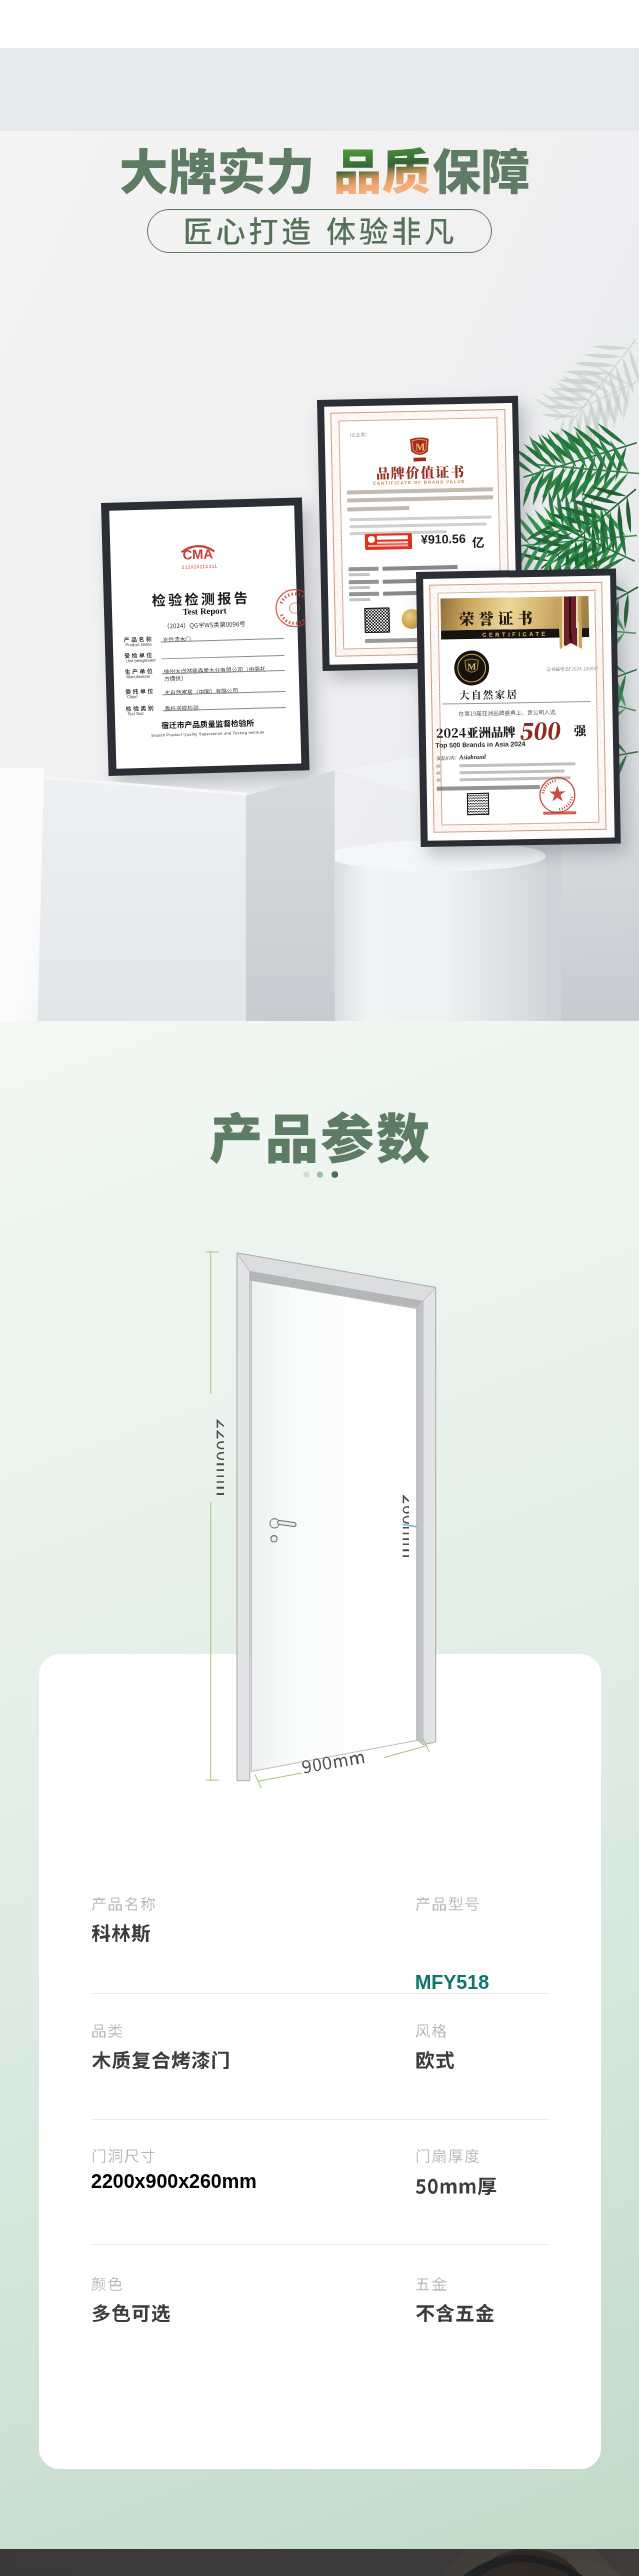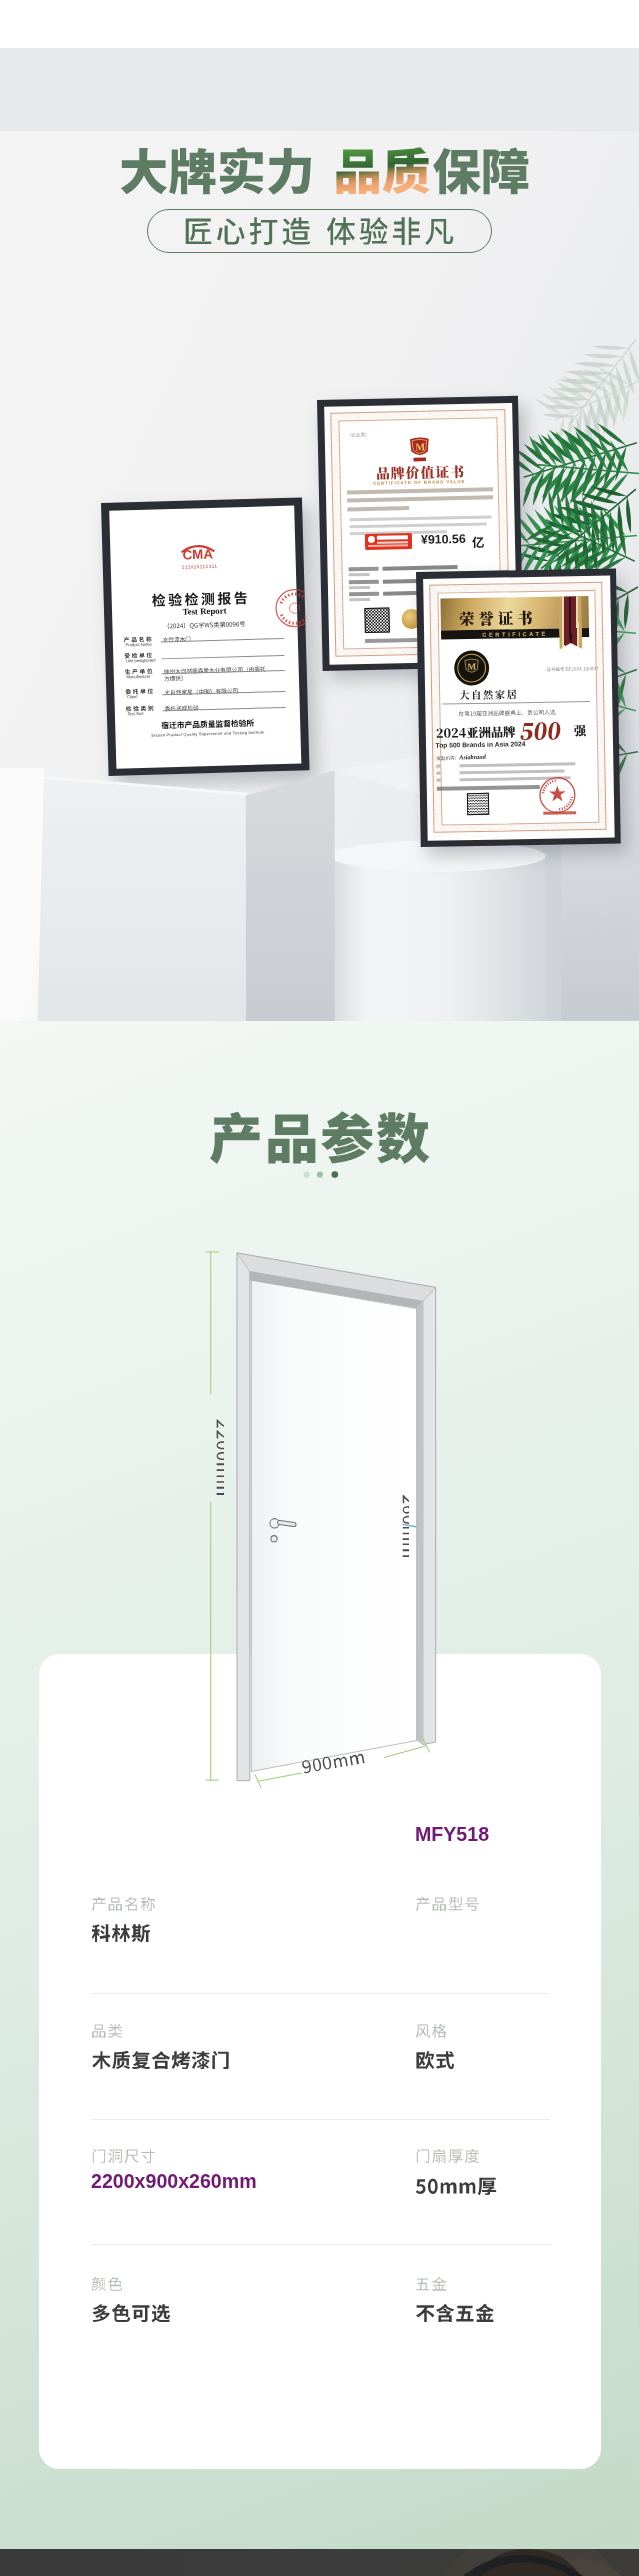--- a/index.html
+++ b/index.html
@@ -587,21 +587,21 @@
       </svg></div>
 
 <div style="position:absolute;left:415px;top:1892px;line-height:0;"><svg width="66" height="23" viewBox="0 -34.8 128 45">
         <path d="M8 -18C9 -17 10 -15 10 -14L12 -15C12 -16 11 -18 10 -19ZM21 -19C20 -17 19 -15 18 -14H4V-10C4 -7 3 -2 1 1C2 1 3 2 3 3C6 -1 6 -6 6 -10V-12H28V-14H20C21 -15 22 -17 23 -18ZM13 -25C13 -24 14 -23 15 -22H3V-19H27V-22H17L17 -22C17 -23 16 -24 15 -25Z M41 -22H53V-16H41ZM39 -24V-14H55V-24ZM34 -11V2H37V1H43V2H45V-11ZM37 -1V-9H43V-1ZM48 -11V2H51V1H57V2H60V-11ZM51 -1V-9H57V-1Z M83 -23V-13H85V-23ZM89 -25V-12C89 -11 89 -11 88 -11C88 -11 86 -11 84 -11C85 -10 85 -10 85 -9C87 -9 89 -9 90 -9C91 -10 91 -10 91 -12V-25ZM76 -22V-18H72V-18V-22ZM66 -18V-16H70C69 -14 68 -12 66 -10C66 -10 67 -9 67 -9C70 -11 71 -13 72 -16H76V-9H78V-16H81V-18H78V-22H81V-24H67V-22H70V-18V-18ZM78 -10V-7H69V-5H78V-1H65V1H93V-1H80V-5H89V-7H80V-10Z M104 -22H118V-18H104ZM102 -24V-16H120V-24ZM98 -13V-11H104C103 -9 103 -7 102 -6H118C117 -2 117 -1 116 0C116 0 115 0 114 0C114 0 111 0 109 0C110 1 110 2 110 2C112 2 114 2 115 2C116 2 117 2 118 2C119 1 120 -2 120 -7C120 -7 120 -8 120 -8H105L107 -11H124V-13Z" fill="#b5bcb5"></path>
       </svg></div>
 
 <div style="position:absolute;left:91px;top:1918px;line-height:0;"><svg width="61" height="29" viewBox="0 -44.1 118 57">
         <path d="M18 -27C20 -26 23 -23 24 -22L27 -25C26 -26 23 -28 21 -30ZM17 -17C19 -16 22 -13 23 -12L26 -15C25 -16 22 -18 20 -20ZM14 -32C11 -31 6 -29 2 -29C2 -28 3 -26 3 -25C4 -25 6 -26 7 -26V-22H1V-17H6C5 -14 3 -10 1 -7C1 -6 2 -4 3 -3C4 -5 6 -7 7 -10V3H11V-12C12 -11 13 -9 14 -8L16 -11C16 -12 13 -16 11 -17V-17H16V-22H11V-27C13 -27 15 -28 16 -28ZM16 -8 17 -3 28 -5V3H33V-6L37 -7L36 -11L33 -11V-32H28V-10Z M64 -32V-24H58V-20H63C61 -15 58 -9 55 -6C55 -5 57 -3 57 -2C60 -4 62 -8 64 -12V3H68V-12C70 -8 71 -5 73 -3C74 -4 75 -6 76 -6C74 -10 71 -15 69 -20H75V-24H68V-32ZM47 -32V-24H41V-20H46C45 -16 42 -10 40 -7C41 -6 42 -4 42 -3C44 -5 45 -8 47 -12V3H51V-14C52 -12 54 -10 54 -9L57 -13C56 -14 52 -18 51 -19V-20H56V-24H51V-32Z M84 -5C83 -3 81 -1 79 1C80 1 82 2 83 3C85 1 87 -1 88 -4ZM92 -32V-28H87V-32H82V-28H80V-24H82V-10H79V-6H98V-10H96V-24H98V-28H96V-32ZM87 -24H92V-22H87ZM87 -18H92V-16H87ZM87 -12H92V-10H87ZM100 -28V-14C100 -9 99 -5 96 0C96 -2 94 -4 93 -5L89 -4C91 -2 92 0 93 2L96 0C96 0 95 1 95 1C96 2 97 3 98 4C103 -1 104 -7 104 -14V-16H107V3H112V-16H115V-20H104V-25C108 -26 112 -28 115 -29L111 -32C108 -31 104 -29 100 -28Z" fill="#3c3c3c"></path>
       </svg></div>
 
-<div style="position:absolute;left:415px;top:1824px;font-family:'Liberation Sans';font-weight:bold;font-size:19.6px;color:#701a75;line-height:1.1;">MFY518</div>
+<div style="position:absolute;left:415px;top:1972px;font-family:'Liberation Sans';font-weight:bold;font-size:19.6px;color:#0f766e;line-height:1.1;">MFY518</div>
 
 <div style="position:absolute;left:91px;top:2019px;line-height:0;"><svg width="33" height="23" viewBox="0 -34.8 64 45">
         <path d="M9 -22H21V-16H9ZM7 -24V-14H23V-24ZM2 -11V2H5V1H11V2H13V-11ZM5 -1V-9H11V-1ZM16 -11V2H19V1H25V2H28V-11ZM19 -1V-9H25V-1Z M54 -25C54 -23 52 -22 51 -20L53 -20C54 -21 56 -22 57 -24ZM37 -24C39 -22 40 -21 41 -20L43 -20C42 -22 41 -23 39 -25ZM46 -25V-19H34V-17H44C42 -15 38 -13 34 -12C34 -11 35 -10 35 -10C39 -11 43 -13 46 -16V-11H48V-16C52 -14 56 -12 59 -10L60 -12C57 -13 53 -15 49 -17H60V-19H48V-25ZM46 -11C46 -10 46 -8 45 -7H34V-5H44C43 -3 40 -1 33 0C34 1 34 2 35 2C42 1 45 -1 47 -5C49 -1 53 1 59 2C60 2 60 1 61 0C55 0 51 -2 49 -5H60V-7H48C48 -8 48 -10 48 -11Z" fill="#b5bcb5"></path>
       </svg></div>
 
 <div style="position:absolute;left:415px;top:2019px;line-height:0;"><svg width="33" height="23" viewBox="0 -34.8 64 45">
         <path d="M5 -24V-15C5 -10 4 -4 1 1C2 1 3 2 3 2C7 -2 7 -10 7 -15V-22H23C23 -6 23 2 27 2C28 2 29 1 29 -3C29 -4 28 -4 28 -5C28 -2 27 0 27 0C25 0 25 -10 25 -24ZM18 -19C18 -17 16 -15 15 -12C14 -14 12 -16 10 -18L8 -17C10 -15 12 -13 14 -10C12 -7 10 -4 7 -3C8 -2 8 -2 9 -1C11 -3 14 -5 15 -8C17 -6 19 -3 20 -1L22 -3C21 -5 19 -8 17 -10C18 -13 19 -16 20 -19Z M49 -20H56C55 -18 54 -16 52 -15C51 -16 50 -18 49 -19ZM38 -25V-19H34V-17H38C37 -13 35 -8 33 -5C33 -5 34 -4 34 -3C36 -5 37 -9 38 -12V2H40V-13C41 -11 42 -10 43 -9L44 -11C43 -11 41 -14 40 -15V-17H44L43 -16C43 -16 44 -15 45 -15C46 -15 47 -16 48 -18C48 -16 49 -15 51 -14C48 -11 45 -10 42 -9C43 -8 43 -7 44 -7C44 -7 45 -8 46 -8V2H48V1H56V2H59V-8L60 -8C60 -8 61 -9 61 -9C58 -10 56 -12 54 -13C56 -16 58 -18 59 -21L57 -22L57 -22H50C51 -23 51 -24 52 -25L49 -25C48 -22 46 -19 44 -17V-19H40V-25ZM48 -1V-7H56V-1ZM47 -9C49 -10 51 -11 52 -12C54 -11 55 -10 57 -9Z" fill="#b5bcb5"></path>
       </svg></div>
 
 <div style="position:absolute;left:91px;top:2045px;line-height:0;"><svg width="141" height="29" viewBox="0 -44.1 274 57">
@@ -613,21 +613,21 @@
       </svg></div>
 
 <div style="position:absolute;left:91px;top:2144px;line-height:0;"><svg width="66" height="23" viewBox="0 -34.8 128 45">
         <path d="M4 -24C5 -22 7 -20 8 -19L10 -20C9 -21 7 -24 6 -25ZM3 -19V2H5V-19ZM11 -24V-22H25V-1C25 0 25 0 24 0C24 0 22 0 19 0C20 1 20 2 20 2C23 2 25 2 26 2C27 2 27 1 27 -1V-24Z M46 -19V-17H56V-19ZM35 -23C36 -22 39 -21 40 -20L41 -22C40 -23 38 -24 36 -25ZM33 -15C35 -14 37 -13 39 -12L40 -14C39 -15 36 -16 34 -17ZM34 0 36 2C38 -1 40 -5 41 -8L39 -9C38 -6 35 -2 34 0ZM42 -24V2H44V-22H58V0C58 0 57 0 57 0C56 0 55 0 53 0C54 1 54 2 54 2C56 2 58 2 59 2C59 2 60 1 60 0V-24ZM47 -14V-3H48V-5H55V-14ZM48 -12H53V-7H48Z M69 -24V-15C69 -10 69 -4 65 1C66 1 66 2 67 3C70 -1 71 -7 72 -12H79C81 -5 85 0 91 2C92 2 92 1 93 0C87 -2 83 -6 82 -12H90V-24ZM72 -22H88V-14H72V-15Z M101 -12C103 -10 106 -7 106 -5L109 -6C108 -8 105 -11 103 -14ZM115 -25V-19H98V-17H115V-1C115 0 115 0 114 0C113 0 111 0 108 0C108 1 109 2 109 2C112 2 114 2 116 2C117 2 117 1 117 -1V-17H124V-19H117V-25Z" fill="#b5bcb5"></path>
       </svg></div>
 
 <div style="position:absolute;left:415px;top:2144px;line-height:0;"><svg width="66" height="23" viewBox="0 -34.8 128 45">
         <path d="M4 -24C5 -22 7 -20 8 -19L10 -20C9 -21 7 -24 6 -25ZM3 -19V2H5V-19ZM11 -24V-22H25V-1C25 0 25 0 24 0C24 0 22 0 19 0C20 1 20 2 20 2C23 2 25 2 26 2C27 2 27 1 27 -1V-24Z M40 -9C41 -8 42 -6 43 -5L45 -6C44 -7 43 -9 42 -10ZM50 -9C51 -8 53 -6 54 -5L55 -6C54 -7 53 -9 52 -10ZM38 -2 39 0C41 -1 43 -2 46 -3V0C46 0 46 1 45 1C45 1 44 1 43 1C43 1 43 2 43 2C45 2 46 2 47 2C48 2 48 1 48 0V-13H39V-11H46V-5C43 -4 40 -3 38 -2ZM49 -2 50 -1 57 -4V0C57 0 57 0 56 1C56 1 55 1 53 0C54 1 54 2 54 2C56 2 57 2 58 2C59 2 59 1 59 0V-13H49V-11H57V-5C54 -4 51 -3 49 -2ZM45 -25C45 -24 46 -23 46 -22H36V-15C36 -10 36 -3 33 1C34 2 35 2 35 2C38 -2 38 -10 38 -15H58V-22H49C48 -23 48 -24 47 -25ZM38 -20H56V-17H38Z M75 -15H87V-13H75ZM75 -18H87V-16H75ZM73 -20V-11H89V-20ZM80 -6V-5H70V-3H80V0C80 0 80 0 80 0C79 0 77 0 75 0C76 1 76 2 76 2C79 2 80 2 81 2C82 2 82 1 82 0V-3H93V-5H82V-5C85 -6 88 -7 90 -9L88 -10L88 -10H73V-8H85C84 -7 82 -7 80 -6ZM68 -24V-15C68 -10 68 -3 65 1C66 1 67 2 67 2C70 -3 70 -10 70 -15V-22H92V-24Z M108 -19V-17H103V-15H108V-10H119V-15H124V-17H119V-19H117V-17H110V-19ZM117 -15V-12H110V-15ZM119 -6C117 -5 116 -3 113 -2C111 -3 110 -5 108 -6ZM103 -8V-6H107L106 -6C107 -4 109 -3 111 -1C108 -1 105 0 102 0C102 1 103 2 103 2C106 2 110 1 113 0C116 1 120 2 124 2C124 2 124 1 125 0C122 0 118 0 116 -1C118 -3 121 -5 122 -7L121 -8L120 -8ZM110 -25C111 -24 111 -23 111 -22H100V-14C100 -10 100 -3 97 1C98 2 99 2 99 2C102 -2 102 -9 102 -14V-20H124V-22H114C114 -23 113 -24 112 -25Z" fill="#b5bcb5"></path>
       </svg></div>
 
-<div style="position:absolute;left:91px;top:2171px;font-family:'Liberation Sans';font-weight:bold;font-size:19.6px;color:#701a75;line-height:1.1;">2200x900x260mm</div>
+<div style="position:absolute;left:91px;top:2171px;font-family:'Liberation Sans';font-weight:bold;font-size:19.6px;color:#000000;line-height:1.1;">2200x900x260mm</div>
 
 <div style="position:absolute;left:415px;top:2171px;line-height:0;"><svg width="83" height="29" viewBox="0 -44.1 162 57">
         <path d="M11 1C16 1 20 -3 20 -9C20 -15 16 -18 12 -18C10 -18 9 -18 8 -17L9 -23H19V-28H4L3 -14L6 -13C7 -14 8 -14 10 -14C13 -14 15 -12 15 -9C15 -6 13 -4 10 -4C7 -4 5 -5 4 -7L1 -3C3 -1 6 1 11 1Z M35 1C40 1 44 -4 44 -14C44 -24 40 -29 35 -29C29 -29 25 -24 25 -14C25 -4 29 1 35 1ZM35 -4C32 -4 30 -6 30 -14C30 -22 32 -24 35 -24C37 -24 39 -22 39 -14C39 -6 37 -4 35 -4Z M50 0H55V-15C57 -16 58 -17 59 -17C62 -17 62 -16 62 -13V0H68V-15C70 -16 71 -17 72 -17C74 -17 75 -16 75 -13V0H81V-13C81 -19 79 -22 74 -22C71 -22 69 -20 67 -18C66 -20 65 -22 61 -22C59 -22 57 -20 55 -18H55L54 -21H50Z M87 0H93V-15C95 -16 96 -17 97 -17C99 -17 100 -16 100 -13V0H106V-15C107 -16 109 -17 110 -17C112 -17 113 -16 113 -13V0H118V-13C118 -19 116 -22 112 -22C109 -22 107 -20 105 -18C104 -20 102 -22 99 -22C96 -22 94 -20 93 -18H92L92 -21H87Z M138 -18H150V-17H138ZM138 -23H150V-21H138ZM133 -25V-14H155V-25ZM142 -8V-7H131V-3H142V-1C142 -1 142 0 141 0C141 0 138 0 136 -1C137 0 137 2 138 3C141 3 143 3 144 3C146 2 147 1 147 -1V-3H159V-7H147C150 -8 153 -9 156 -10L153 -13L152 -13H133V-10H147C145 -9 144 -8 142 -8ZM126 -31V-19C126 -13 126 -5 123 1C124 2 126 3 127 3C130 -3 131 -13 131 -19V-27H158V-31Z" fill="#3c3c3c"></path>
       </svg></div>
 
 <div style="position:absolute;left:91px;top:2272px;line-height:0;"><svg width="33" height="23" viewBox="0 -34.8 64 45">
         <path d="M21 -15C21 -4 21 -1 13 1C13 1 14 2 14 2C22 0 23 -4 23 -15ZM12 -14C10 -12 7 -11 5 -10C5 -10 6 -9 6 -9C9 -10 12 -11 14 -13ZM13 -6C11 -3 8 -1 4 0C4 0 5 1 5 2C9 0 13 -2 15 -5ZM22 -2C24 -1 26 1 28 2L29 1C28 0 25 -2 23 -4ZM16 -18V-4H18V-17H26V-4H27V-18H22C22 -19 23 -20 23 -22H28V-23H15V-22H21C21 -20 20 -19 20 -18ZM7 -25C7 -24 8 -23 8 -22H2V-20H15V-22H10C10 -23 9 -24 9 -25ZM12 -10C11 -8 7 -6 4 -5C5 -7 5 -8 5 -10V-14H15V-16H12C12 -17 13 -18 14 -20L12 -20C11 -19 10 -17 10 -16H6L7 -17C7 -18 7 -19 6 -20L4 -20C5 -18 5 -17 6 -16H3V-10C3 -6 3 -2 1 1C1 2 2 2 3 2C4 0 4 -2 4 -5C5 -5 5 -4 6 -4C9 -5 12 -7 14 -9Z M46 -15V-10H39V-15ZM48 -15H56V-10H48ZM50 -21C49 -19 48 -18 47 -17H39C40 -18 41 -19 42 -21ZM43 -25C41 -21 37 -18 33 -15C34 -15 34 -14 34 -13C35 -14 36 -15 37 -15V-2C37 1 39 2 43 2C44 2 54 2 55 2C59 2 60 1 61 -4C60 -4 59 -5 59 -5C58 -1 58 0 55 0C53 0 45 0 43 0C40 0 39 -1 39 -2V-7H56V-6H58V-17H50C51 -18 52 -20 53 -22L52 -23L51 -23H43C44 -23 44 -24 45 -25Z" fill="#b5bcb5"></path>
       </svg></div>
 
 <div style="position:absolute;left:415px;top:2272px;line-height:0;"><svg width="33" height="23" viewBox="0 -34.8 64 45">

